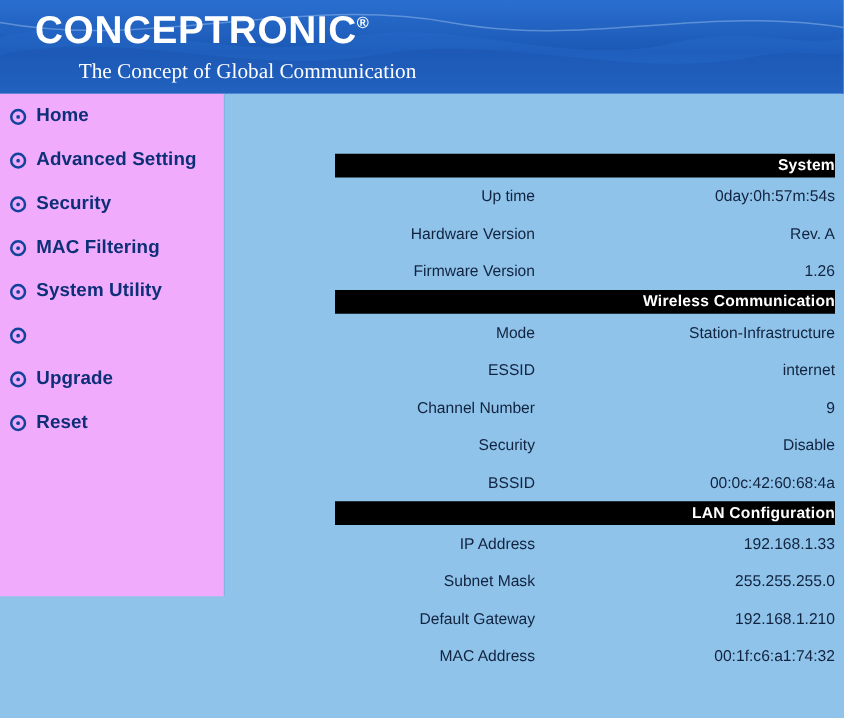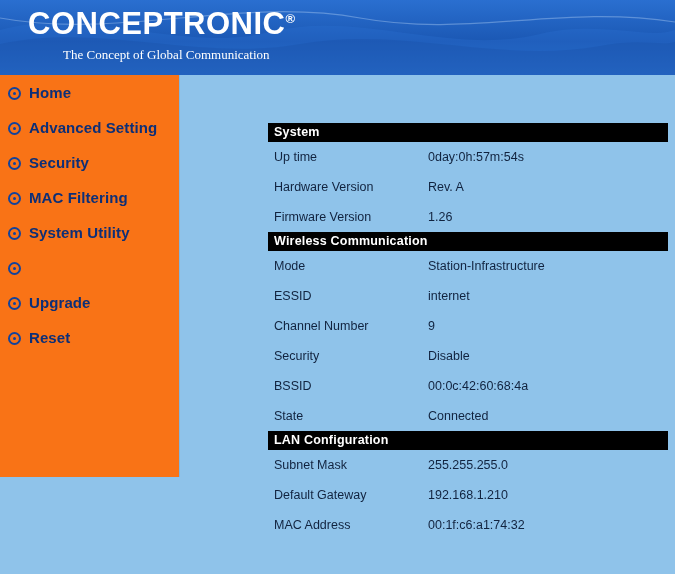--- a/index.html
+++ b/index.html
@@ -52,33 +52,33 @@
   .brand .reg {
     font-size: 13px;
     vertical-align: super;
     font-weight: bold;
   }
   .tagline {
     position: absolute;
     left: 63px;
     top: 47px;
     color: #ffffff;
-    font-size: 13px;
+    font-size: 17px;
     font-family: "Liberation Serif", serif;
     white-space: nowrap;
   }
 
   
   .sidebar {
     position: absolute;
     left: 0;
     top: 75px;
     width: 180px;
     height: 402px;
-    background: #f97316;
+    background: #f0abfc;
     border-right: 1px solid #7fb6e2;
   }
   .nav-item {
     position: relative;
     display: flex;
     align-items: center;
     height: 35px;
     padding-left: 8px;
     cursor: pointer;
     color: #0b2a6b;
@@ -113,20 +113,21 @@
   }
 
   
   .main {
     position: absolute;
     left: 181px;
     top: 75px;
     width: 492px;
     height: 499px;
     background: #8fc3ea;
+    text-align: right;
   }
   .panel {
     position: absolute;
     left: 87px;
     top: 48px;
     width: 400px;
   }
   .section-bar {
     background: #000000;
     color: #ffffff;
@@ -237,30 +238,30 @@
           <td class="val">9</td>
         </tr>
         <tr>
           <td class="key">Security</td>
           <td class="val">Disable</td>
         </tr>
         <tr>
           <td class="key">BSSID</td>
           <td class="val">00:0c:42:60:68:4a</td>
         </tr>
-        <tr>
-          <td class="key">State</td>
-          <td class="val">Connected</td>
-        </tr>
       </tbody>
         </table>
 
       <div class="section-bar">LAN Configuration</div>
       <table class="kv">
         <tbody>
+            <tr>
+          <td class="key">IP Address</td>
+          <td class="val">192.168.1.33</td>
+        </tr>
         <tr>
           <td class="key">Subnet Mask</td>
           <td class="val">255.255.255.0</td>
         </tr>
         <tr>
           <td class="key">Default Gateway</td>
           <td class="val">192.168.1.210</td>
         </tr>
         <tr>
           <td class="key">MAC Address</td>

